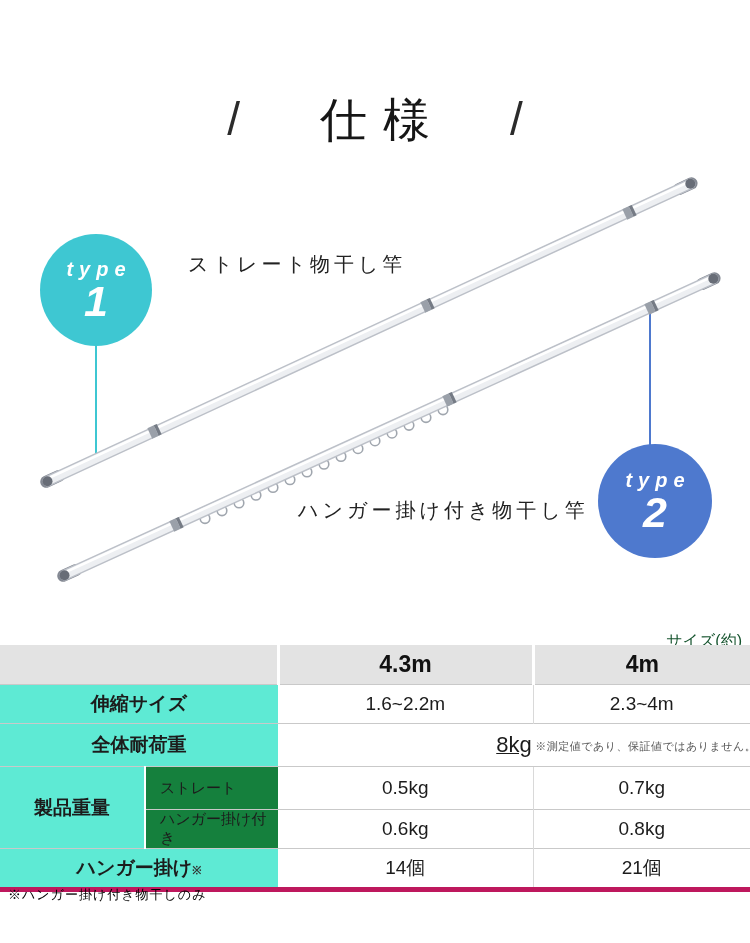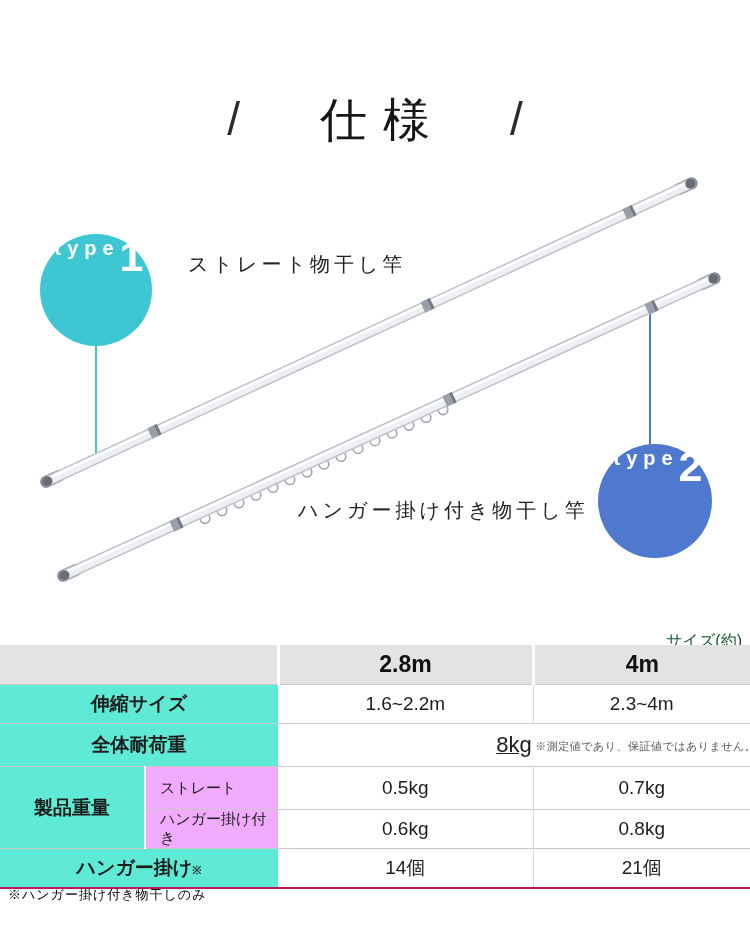--- a/index.html
+++ b/index.html
@@ -18,21 +18,21 @@
     margin:12px; font-size:47px; font-weight:500; letter-spacing:16px;
     padding-left:16px; color:#161616; line-height:1;
   }
 
   
   .illustration { position:absolute; top:160px; left:0; }
 
   
   .badge {
     position:absolute; border-radius:50%; color:#fff;
-    display:flex; flex-direction:row; justify-content:center;
+    display:flex; flex-direction:column; align-items:center; justify-content:center;font-style:italic;
   }
   .badge1 { left:40px; top:234px; width:112px; height:112px; background:#3ec7d2; }
   .badge2 { left:598px; top:444px; width:114px; height:114px; background:#4e79ce; }
   .badge-word { font-size:20px; font-weight:bold; letter-spacing:6px; padding-left:6px; line-height:1; margin-top:4px; }
   .badge-num  { font-size:43px; font-weight:bold; line-height:1.05; }
 
   .pole-label { position:absolute; font-size:20px; letter-spacing:4px; color:#222; white-space:nowrap; }
   .label1 { left:188px; top:251px; }
   .label2 { left:298px; top:497px;font-family:Liberation Mono, monospace; }
 
@@ -43,24 +43,24 @@
   .spec-table {
     position:absolute; top:645px; left:0; width:750px;
     border-collapse:collapse; table-layout:fixed;
   }
   .spec-table th, .spec-table td { padding:0; text-align:center; vertical-align:middle; }
   .spec-table th {
     background:#e3e3e3; font-size:23px; font-weight:bold; height:39px; color:#111;
   }
   .spec-table th.sep { border-left:3px solid #fff; }
   .spec-table td { font-size:19px; height:38px; border-top:1px solid #c9c9c9; color:#1c1c1c; }
-  .spec-table tr.last td { border-bottom:2px solid #be185d; }
+  .spec-table tr.last td { border-bottom:5px solid #be185d; }
   .label-cell { background:#5eead4; font-weight:bold; font-size:19px; }
   .sub-label {
-    background:#f0abfc; text-align:left !important; padding-left:14px !important;
+    background:#15803d; text-align:left !important; padding-left:14px !important;
     font-size:15px !important; font-weight:normal; border-left:2px solid #fff;
   }
   .val-r { border-left:1px solid #d9d9d9; }
   .row-tall td { height:42px; }
   .load-cell { position:relative;text-decoration:underline; }
   .load-val { font-size:22px; }
   .load-note {
     position:absolute; left:54.5%; top:50%; transform:translateY(-38%);
     font-size:11px; color:#555; white-space:nowrap; letter-spacing:0.5px;
   }
@@ -155,21 +155,21 @@
   <table class="spec-table">
     <colgroup>
         <col style="width:145px">
         <col style="width:133px">
         <col style="width:255px">
         <col style="width:217px">
       </colgroup>
     <tbody>
         <tr>
       <th colspan="2"></th>
-      <th class="sep">2.8m</th>
+      <th class="sep">4.3m</th>
       <th class="sep">4m</th>
     </tr>
     <tr>
       <td colspan="2" class="label-cell">伸縮サイズ</td>
       <td>1.6~2.2m</td>
       <td class="val-r">2.3~4m</td>
     </tr>
     <tr class="row-tall">
       <td colspan="2" class="label-cell">全体耐荷重</td>
       <td colspan="2" class="load-cell">

